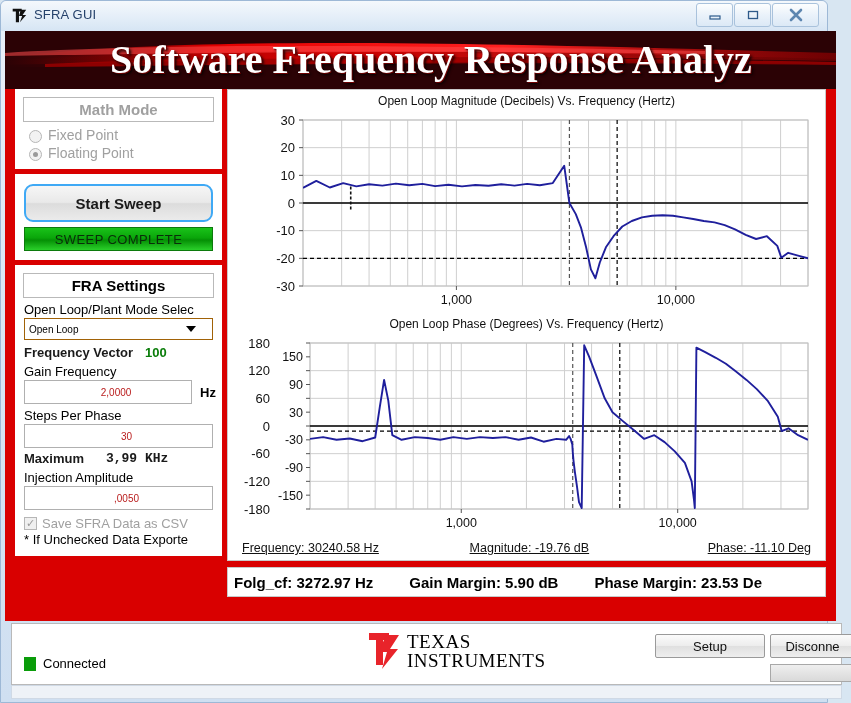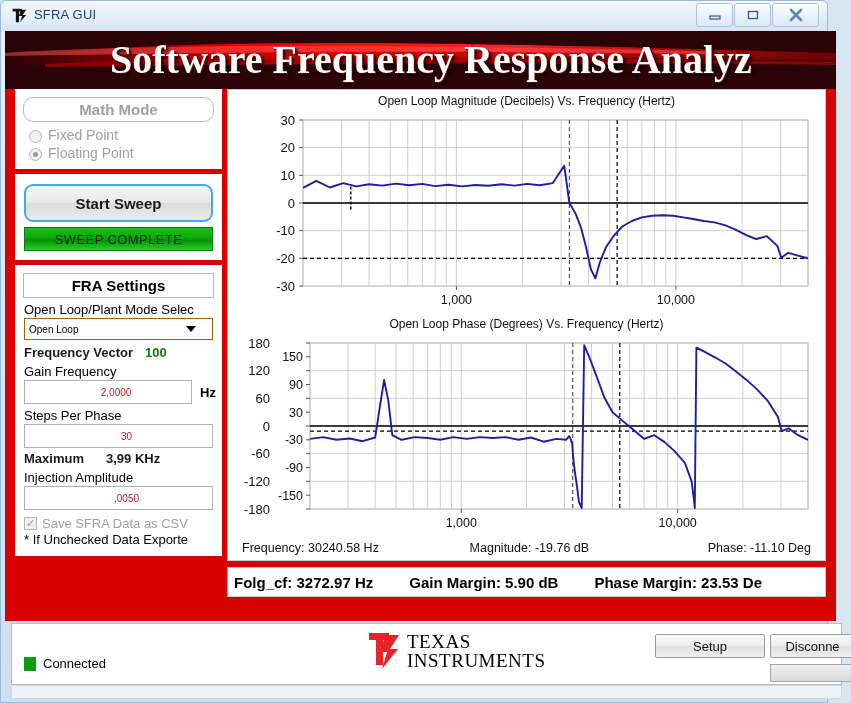--- a/index.html
+++ b/index.html
@@ -53,21 +53,21 @@
   }
   
   #left{position:absolute;left:10px;top:58px;width:207px;}
   .panel{background:#ffffff;border:1px solid #ffffff;margin-bottom:5px;}
   .panel-inner{padding:4px 5px 6px 5px;}
   .grp-title{
     border:1px solid #b9b9b9;background:#fff;
     text-align:center;font-size:15px;font-weight:bold;
     padding:3px 0;margin:3px 2px 4px 2px;
   }
-  .grp-title.dim{color:#a0a0a0;border-radius:10px;}
+  .grp-title.dim{color:#a0a0a0;}
   .radio-row{display:flex;align-items:flex-end;padding:1px 0 1px 8px;font-size:14px;color:#a0a0a0;}
   .radio{
     width:13px;height:13px;border-radius:50%;
     border:1px solid #b6b6b6;background:#f2f2f2;margin-right:6px;
     box-sizing:border-box;position:relative;flex:none;
   }
   .radio.on::after{
     content:"";position:absolute;left:3px;top:3px;width:5px;height:5px;
     border-radius:50%;background:#9a9a9a;
   }
@@ -88,21 +88,21 @@
   .fld-label{font-size:13px;color:#000;margin:4px 0 1px 3px;white-space:nowrap;}
   .combo{
     margin:0 3px;height:22px;border:1px solid #a16207;background:#fff;
     display:flex;align-items:center;justify-content:space-between;
     padding:0 16px 0 4px;font-size:10px;box-sizing:border-box;
   }
   .caret{width:0;height:0;border-left:5px solid transparent;border-right:5px solid transparent;border-top:6px solid #000;}
   .row-val{display:flex;align-items:flex-end;margin:3px 0 0 3px;font-size:13px;}
   .row-val .lab{font-weight:bold;color:#1a1a1a;}
   .row-val .val{color:#0a7d0a;font-weight:bold;margin-left:12px;}
-  .row-val .val.dark{color:#1a1a1a;}
+  .row-val .val.dark{color:#1a1a1a;font-family:Liberation Mono, monospace;}
   .input{
     margin:0 3px;height:24px;border:1px solid #b0b0b0;background:#fff;
     display:flex;align-items:center;justify-content:center;
     font-size:10px;color:#b91c1c;box-sizing:border-box;padding-left:16px;
   }
   .hz{font-size:13px;font-weight:bold;margin-left:5px;}
   .chk-row{display:flex;align-items:center;margin:6px 0 0 3px;font-size:13px;color:#a0a0a0;white-space:nowrap;}
   .chkbox{
     width:13px;height:13px;border:1px solid #b6b6b6;background:#f0f0f0;
     margin-right:5px;flex:none;position:relative;box-sizing:border-box;
@@ -114,21 +114,21 @@
     position:absolute;left:222px;top:58px;width:599px;height:472px;
     background:#fff;border:1px solid #c9c9c9;box-sizing:border-box;
   }
   .plot-title{text-align:center;font-size:12px;color:#111;padding:4px 0 0 0;}
   svg{display:block;}
   .readout{
     position:absolute;left:0;bottom:0;width:100%;height:24px;
     display:flex;align-items:center;font-size:12.5px;color:#111;
     box-sizing:border-box;padding:0 14px;
   }
-  .readout span{white-space:nowrap;}
+  .readout span{white-space:nowrap;text-decoration:underline;}
   .r1{flex:0 0 40%;}
   .r2{flex:0 0 33%;text-align:left;}
   .r3{flex:1;text-align:right;}
   #margins{
     position:absolute;left:222px;top:536px;width:599px;height:30px;
     background:#fff;border:1px solid #c9c9c9;box-sizing:border-box;
     display:flex;align-items:center;overflow:hidden;
     font-size:15px;font-weight:bold;color:#000;white-space:nowrap;
   }
   #margins span{padding-right:30px;padding-left:6px;}

